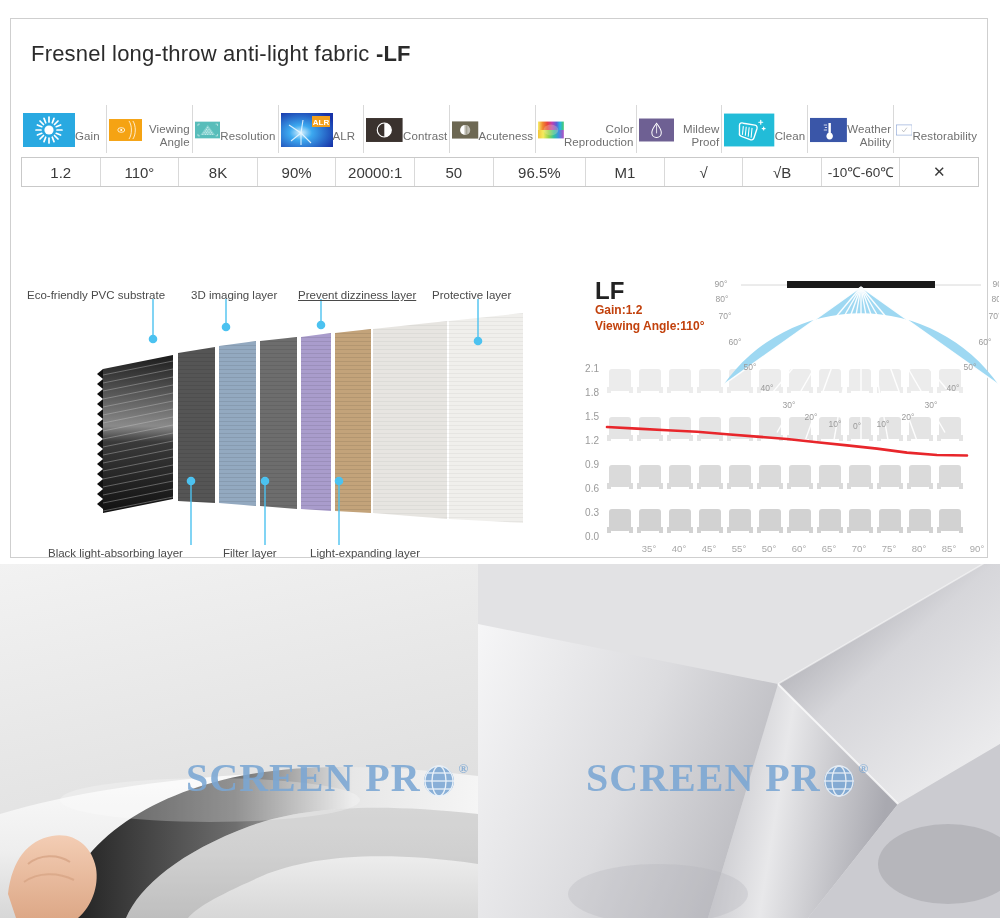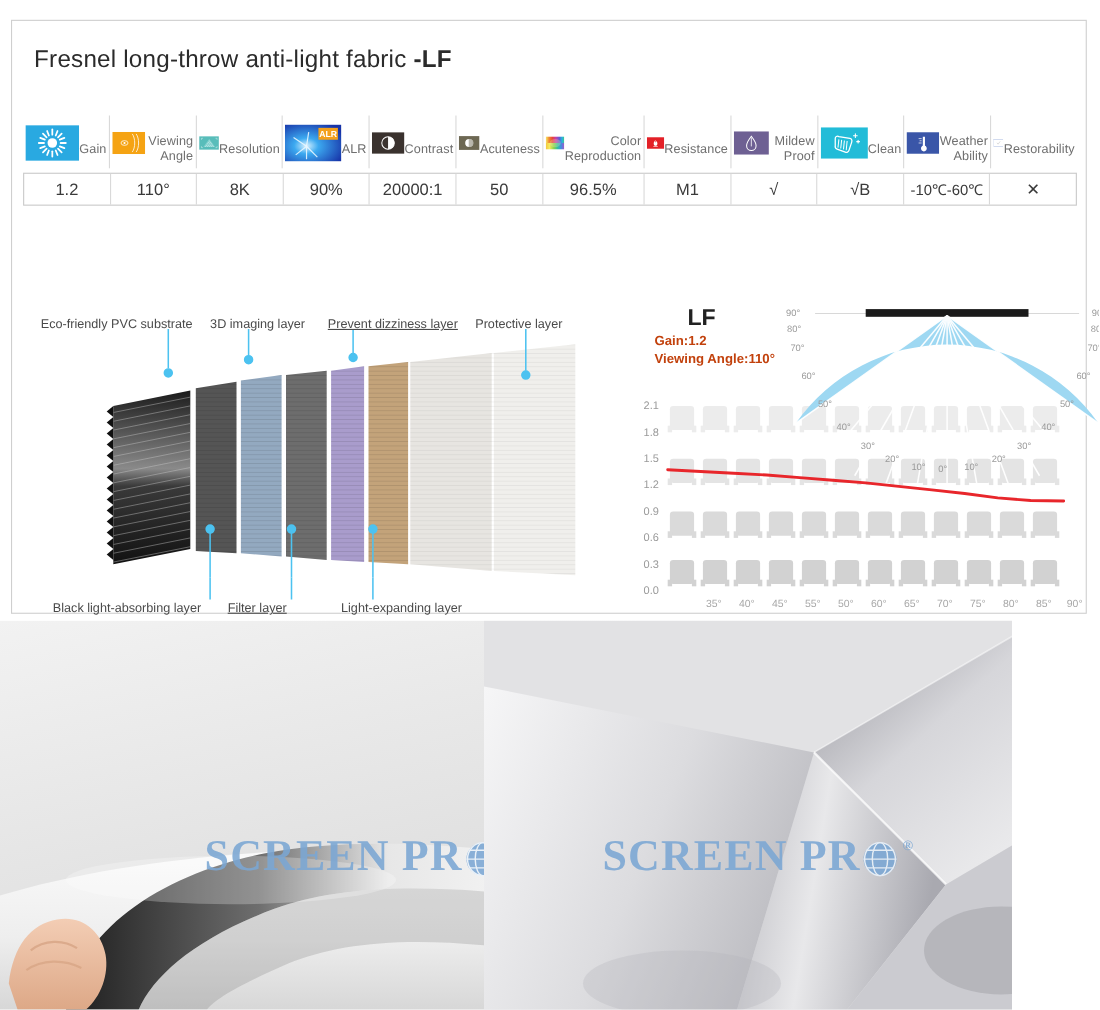--- a/index.html
+++ b/index.html
@@ -32,25 +32,25 @@
   .vcell:last-child{border-right:none;}
   .vcell.wide{flex:1.18 1 0;}
   .vcell.small{font-size:13.5px;}
 
   
   .layers{position:absolute;left:12px;top:250px;width:540px;height:298px;}
   .lyr-lbl{position:absolute;font-size:11.5px;color:#4a4a4a;white-space:nowrap;}
 
   
   .chart{position:absolute;left:560px;top:250px;width:428px;height:298px;}
-  .lf-title{position:absolute;left:24px;top:8px;font-size:21px;font-weight:700;color:#222;margin-left:30px;}
+  .lf-title{position:absolute;left:24px;top:8px;font-size:24px;font-weight:700;color:#222;}
   .lf-sub{position:absolute;left:24px;top:33px;font-size:12px;font-weight:700;color:#c2410c;line-height:16px;white-space:nowrap;}
 
   
-  .photos{position:absolute;left:0;top:564px;width:920px;height:354px;display:flex;}
+  .photos{position:absolute;left:0;top:564px;width:1000px;height:354px;display:flex;}
   .photo{position:relative;overflow:hidden;}
   .photo-l{width:478px;height:354px;}
   .photo-r{width:522px;height:354px;}
   .wm{position:absolute;font-family:"Liberation Serif",serif;font-weight:700;color:#7ba7d4;
       font-size:40px;letter-spacing:1px;display:flex;align-items:center;opacity:.88;white-space:nowrap;}
   .wm .reg{font-size:13px;vertical-align:super;margin-left:2px;margin-bottom:18px;}
   .globe{display:inline-block;width:34px;height:34px;margin:0 1px;}
 </style>
 </head>
 <body>
@@ -220,30 +220,20 @@
                   </linearGradient>
               </defs>
               <rect width="52" height="17" fill="url(#r1)"></rect>
               <rect y="17" width="52" height="17" fill="url(#r2)"></rect>
               <ellipse cx="26" cy="17" rx="15" ry="11" fill="#f2e9b8" opacity=".28"></ellipse>
             </svg>
           </div>
           <div class="clabel">Color<br>Reproduction</div>
         </div>
 
-        <div class="spec-col">
-          <div class="ic">
-            <svg viewBox="0 0 52 34">
-                <rect width="52" height="34" fill="#e32027"></rect>
-            <path d="M26 7 C23 12 20.5 14 20.5 18.5 C20.5 22.6 23 25.4 26 25.4 C29 25.4 31.5 22.6 31.5 18.5 C31.5 15.2 29.6 14 28.6 11.4 C27.8 14 26.6 14.6 25.6 16.4 C25 15 25.8 11 26 7 Z" fill="#fff"></path>
-            <rect x="19.5" y="26.5" width="13" height="1.8" fill="#fff"></rect>
-              </svg>
-          </div>
-          <div class="clabel">Resistance</div>
-        </div>
 
         <div class="spec-col">
           <div class="ic">
             <svg viewBox="0 0 52 34">
                 <rect width="52" height="34" fill="#6e6093"></rect>
             <path d="M26 7 C26 7 19 16 19 21 C19 25 22.2 28 26 28 C29.8 28 33 25 33 21 C33 16 26 7 26 7 Z" fill="none" stroke="#fff" stroke-width="1.5"></path>
             <line x1="26" y1="9" x2="26" y2="22" stroke="#fff" stroke-width="1.2"></line>
               </svg>
           </div>
           <div class="clabel">Mildew Proof</div>
@@ -408,26 +398,26 @@
             <line x1="168" y1="212" x2="168" y2="256"></line>
           <line x1="242" y1="256" x2="242" y2="276"></line>
             <circle cx="242" cy="212" r="3.6"></circle>
             <line x1="242" y1="212" x2="242" y2="256"></line>
           <line x1="316" y1="256" x2="316" y2="276"></line>
             <circle cx="316" cy="212" r="3.6"></circle>
             <line x1="316" y1="212" x2="316" y2="256"></line>
         </g>
       </svg>
 
-      <div class="lyr-lbl" style="left:14px;top:20px;">Eco-friendly PVC substrate</div>
+      <div class="lyr-lbl" style="left:4px;top:20px;">Eco-friendly PVC substrate</div>
       <div class="lyr-lbl" style="left:168px;top:20px;">3D imaging layer</div>
       <div class="lyr-lbl" style="left:275px;top:20px;text-decoration:underline;">Prevent dizziness layer</div>
       <div class="lyr-lbl" style="left:409px;top:20px;">Protective layer</div>
       <div class="lyr-lbl" style="left:25px;top:278px;">Black light-absorbing layer</div>
-      <div class="lyr-lbl" style="left:184px;top:278px;text-decoration:underline;">Filter layer</div>
+      <div class="lyr-lbl" style="left:200px;top:278px;">Filter layer</div>
       <div class="lyr-lbl" style="left:287px;top:278px;">Light-expanding layer</div>
     </div>
 
     <div class="chart">
       <div class="lf-title">LF</div>
       <div class="lf-sub">
         <span>Gain:1.2</span><br>
         <span>Viewing Angle:110°</span>
       </div>
 

